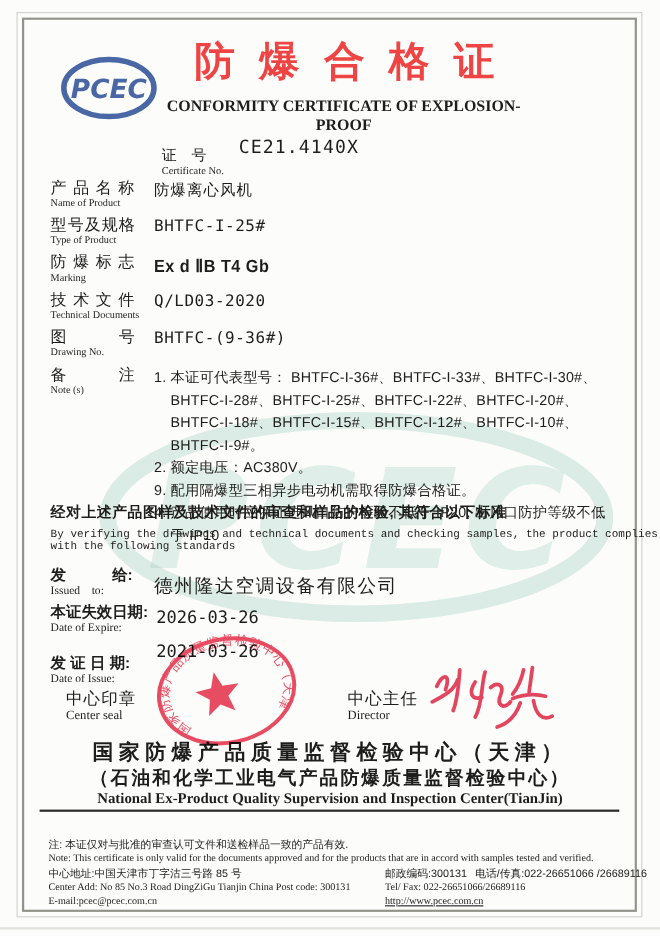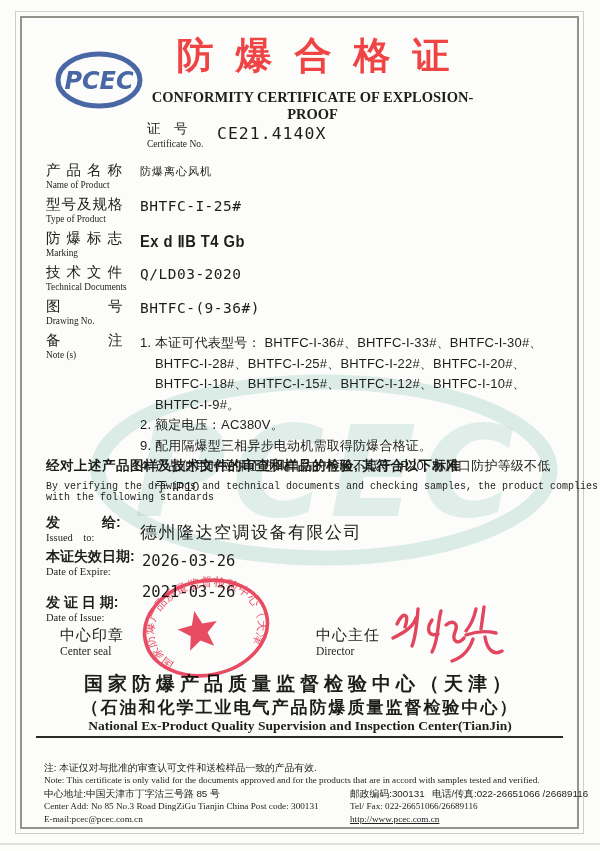--- a/index.html
+++ b/index.html
@@ -15,33 +15,33 @@
 
   .content { position:absolute; left:0; top:0; width:600px; height:851px; z-index:1; }
 
   
   .logo { position:absolute; left:54px; top:50px; width:90px; height:60px; }
   .title-cn { position:absolute; left:138px; top:31px; width:350px; text-align:center;
               font-size:37px; font-weight:bold; letter-spacing:22px; text-indent:22px; color:#ef4444; }
   .title-en { position:absolute; left:140px; top:89px; width:345px; text-align:center;
               font-family:"Liberation Serif", serif; font-weight:bold; font-size:14.5px; letter-spacing:0; }
   .certno { position:absolute; left:147px; top:120px; }
-  .certno-cn { font-size:13.5px; white-space:pre; }
+  .certno-cn { font-size:13.5px; white-space:pre;margin-top:12px; }
   .certno-en { font-family:"Liberation Serif", serif; font-size:9.5px; margin-top:1px; }
   .certno-value { position:absolute; left:217px; top:124px; font-family:"DejaVu Sans Mono", monospace;
                   font-size:16.5px; letter-spacing:1px; }
 
   
   .fields { position:absolute; left:46px; top:161px; width:512px; }
   .frow { display:flex; align-items:flex-start; margin-bottom:5px; }
   .flabel { width:94px; flex:none; }
   .flabel-cn { font-size:14.5px; white-space:pre; letter-spacing:1px; }
   .flabel-en { font-family:"Liberation Serif", serif; font-size:9.3px; white-space:nowrap; }
   .fvalue { padding-top:3px; font-size:14.5px; font-family:"DejaVu Sans Mono", monospace; letter-spacing:.5px; }
-  .fvalue.cjk { font-family:Liberation Serif, serif; font-size:11px; letter-spacing:1px; }
+  .fvalue.cjk { font-family:Liberation Serif, serif; font-size:14px; letter-spacing:1px; }
   .fvalue.marking { font-weight:bold; font-family:"Liberation Sans", sans-serif; font-size:16px;
                     transform:scaleX(.92); transform-origin:left top; letter-spacing:.5px; }
   .notes-body { font-size:13px; line-height:20.5px; width:418px; letter-spacing:.2px; padding-top:2px; }
   .note-item { padding-left:15px; text-indent:-15px; }
 
   
   .stmt-cn { position:absolute; left:46px; top:457px; font-size:13.5px; font-weight:bold; letter-spacing:.5px; }
   .stmt-en { position:absolute; left:46px; top:481px; font-family:Liberation Mono, monospace; font-size:10px; }
   .standards { position:absolute; left:46px; top:497px; width:508px; text-align:center;
                font-family:"Liberation Serif", serif; font-size:12.5px; }

